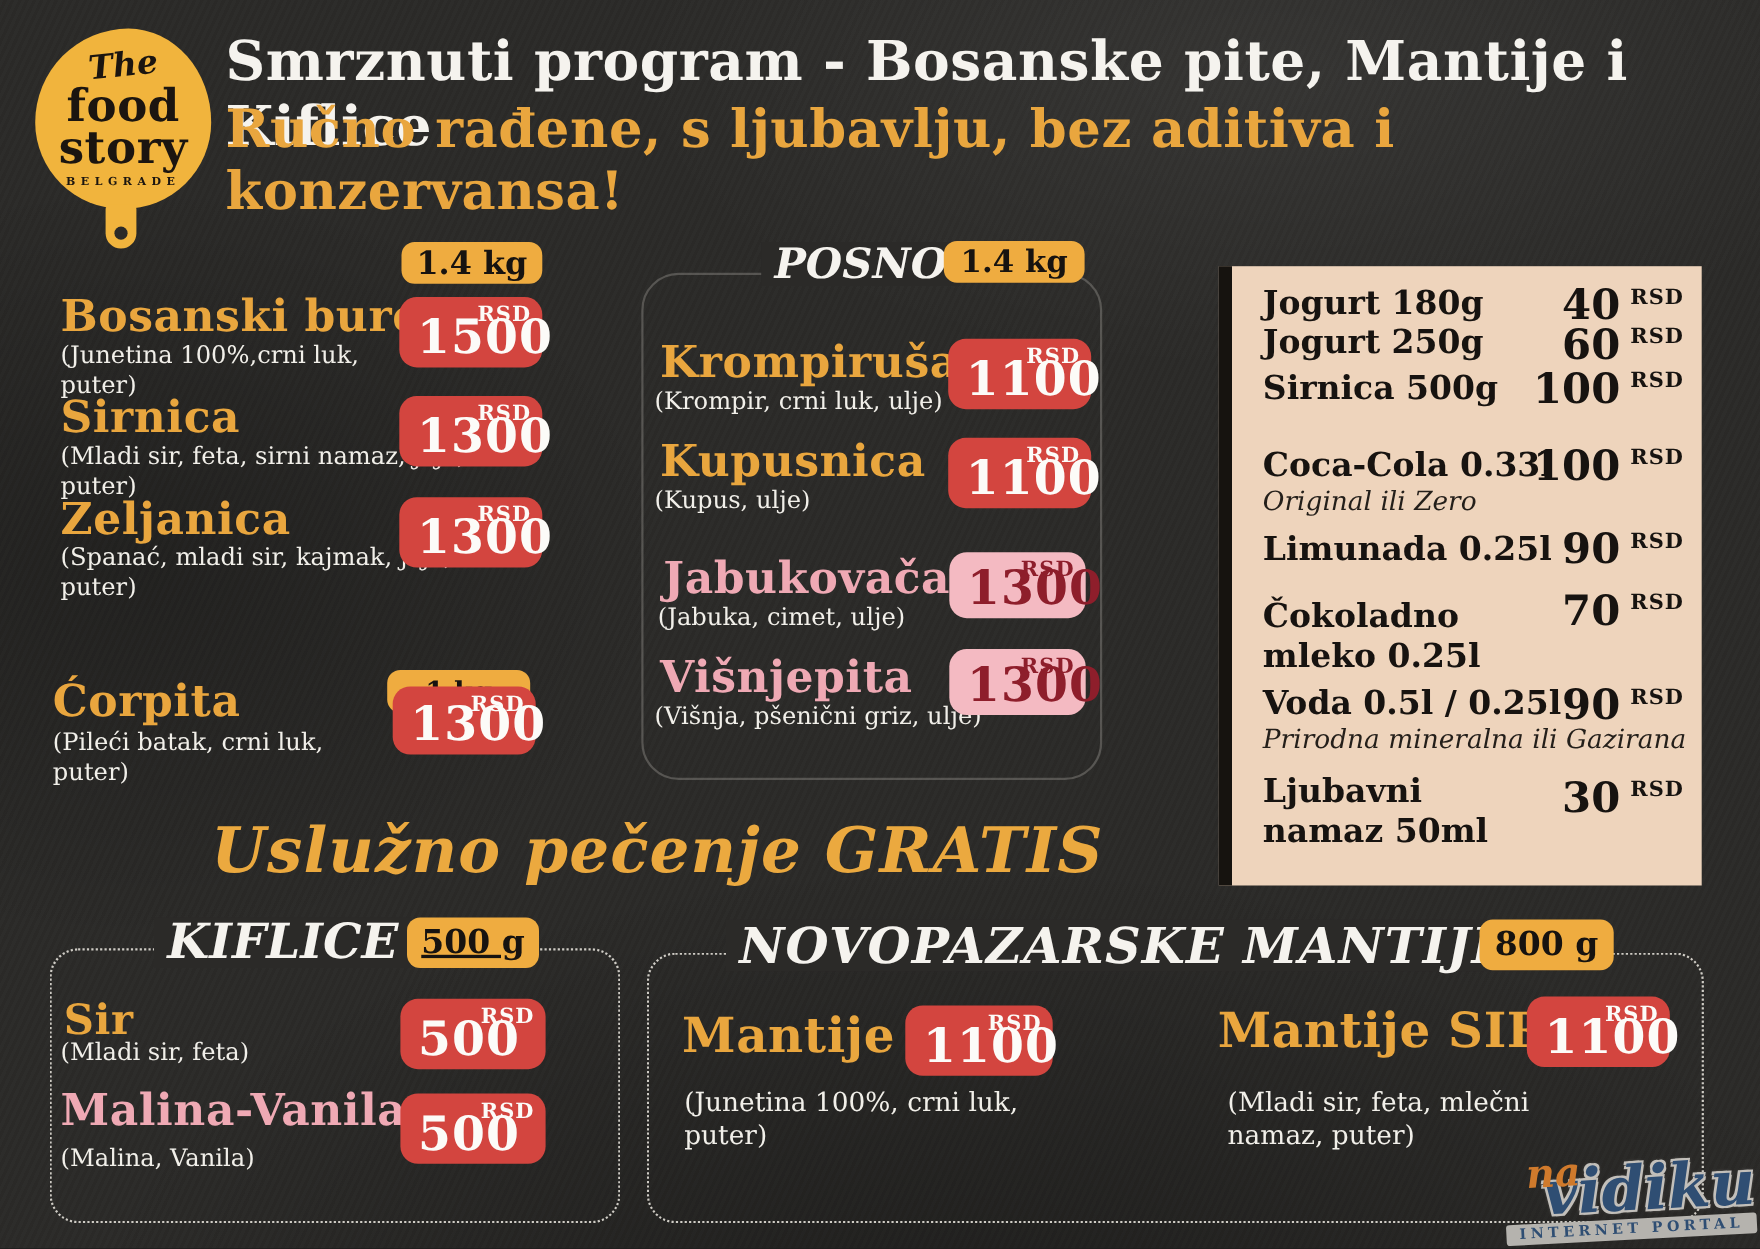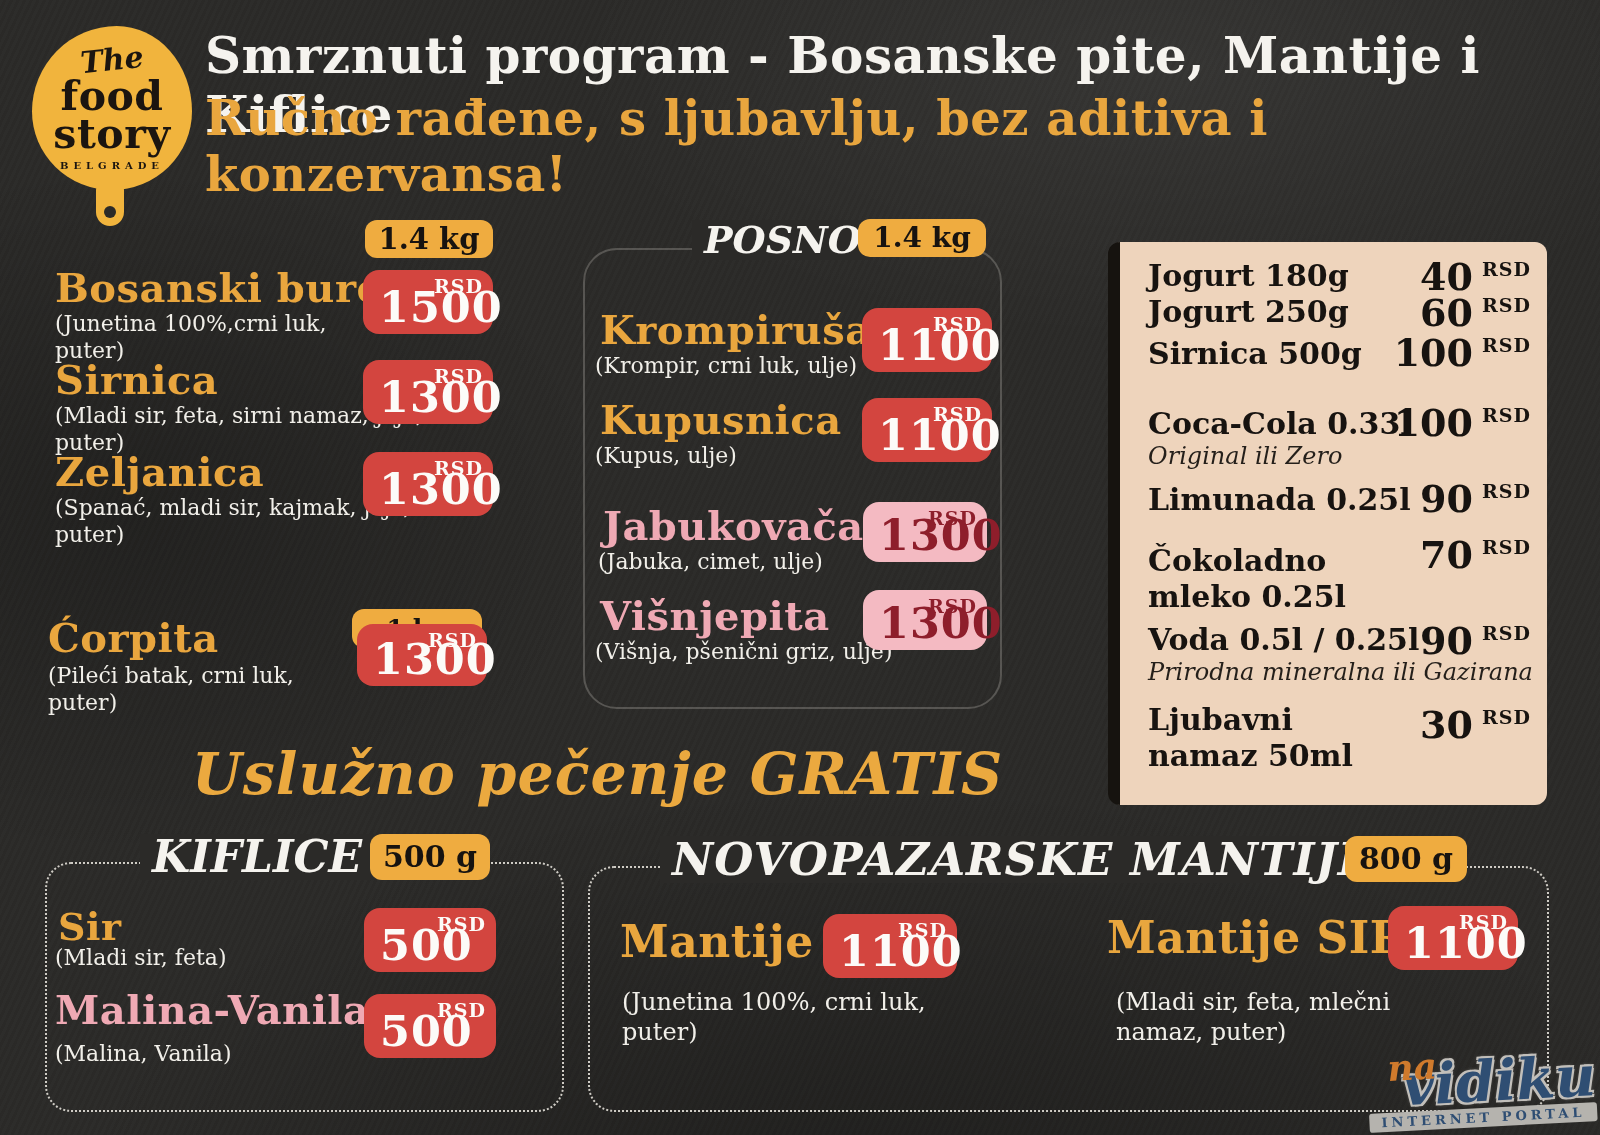--- a/index.html
+++ b/index.html
@@ -33,21 +33,21 @@
   .pbadge .pcur{position:absolute;top:5px;right:10px;font-size:19px;font-weight:bold;letter-spacing:1px;}
   .pbadge.pink{background:#f4bac2;color:#8e1e2b;}
   
   .iname{font-weight:bold;color:#e9a63e;font-size:40px;letter-spacing:0.5px;line-height:1;}
   .iname.pink{color:#efa9b4;}
   .idesc{font-weight:normal;color:#f1efe9;font-size:22px;line-height:1.24;}
   .sec-title{color:#f5f3ee;font-style:italic;font-weight:bold;background:#2b2a28;padding:0 12px;line-height:1.05;}
   .posno-box{border:2px solid rgba(190,186,178,0.3);border-radius:34px;}
   .dotbox{border:2px dotted #cfccc5;border-radius:26px;}
   
-  .panel{left:1108px;top:242px;width:427px;height:563px;background:#eed4bc;border-left:12px solid #16130f;color:#171310;border-radius:12px;}
+  .panel{left:1108px;top:242px;width:427px;height:563px;background:#eed4bc;border-left:12px solid #16130f;color:#171310;}
   .dp-name{position:absolute;font-size:30px;font-weight:bold;line-height:1.2;}
   .dp-name.narrow{width:215px;}
   .dp-name.nowrap{white-space:nowrap;}
   .dp-price{position:absolute;right:16px;font-size:38px;font-weight:bold;white-space:nowrap;}
   .dp-cur{font-size:19px;position:relative;top:-14px;margin-left:9px;letter-spacing:1px;}
   .dp-note{position:absolute;font-size:24px;font-style:italic;color:#241f1a;white-space:nowrap;}
   
   .promo{left:192px;top:740px;font-size:57px;font-weight:bold;font-style:italic;color:#eba93f;letter-spacing:1px;}
   
   .wm{right:4px;bottom:8px;transform:rotate(-3deg);text-align:right;}
@@ -165,21 +165,21 @@
     <div class="dp-note" style="left:28px;top:416px;font-style:italic;">Prirodna mineralna ili Gazirana</div>
 
     <div class="dp-name narrow" style="left:28px;top:460px;">Ljubavni namaz 50ml</div>
     <div class="dp-price" style="top:460px;"><span>30</span><span class="dp-cur">RSD</span></div>
   </div>
 
   <div class="abs promo">Uslužno pečenje GRATIS</div>
 
   <div class="abs dotbox" style="left:45px;top:862px;width:515px;height:246px;"></div>
   <div class="abs sec-title" style="left:140px;top:834px;font-size:44px;">KIFLICE</div>
-  <div class="abs wbadge" style="left:370px;top:834px;width:120px;height:46px;font-size:30px;line-height:46px;">500 g</div>
+  <div class="abs wbadge" style="left:370px;top:834px;width:120px;height:46px;font-size:30px;line-height:46px;text-decoration:underline;">500 g</div>
 
   <div class="abs iname" style="left:58px;top:908px;font-size:38px;">Sir</div>
   <div class="abs idesc" style="left:55px;top:944px;width:330px;">(Mladi sir, feta)</div>
   <div class="abs pbadge" style="left:364px;top:908px;width:132px;height:64px;">
     <span class="pnum">500</span>
     <span class="pcur">RSD</span>
   </div>
 
   <div class="abs iname pink" style="left:55px;top:990px;">Malina-Vanila</div>
   <div class="abs idesc" style="left:55px;top:1040px;width:330px;">(Malina, Vanila)</div>

